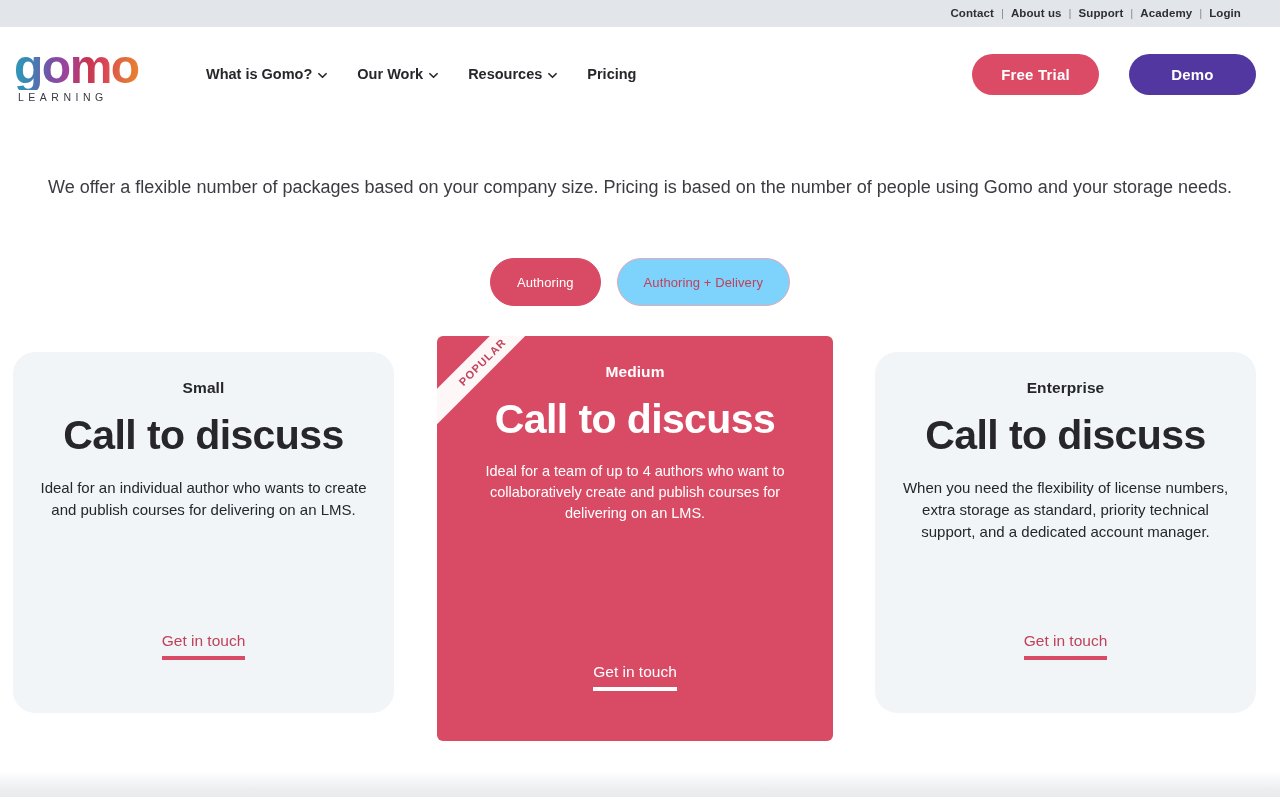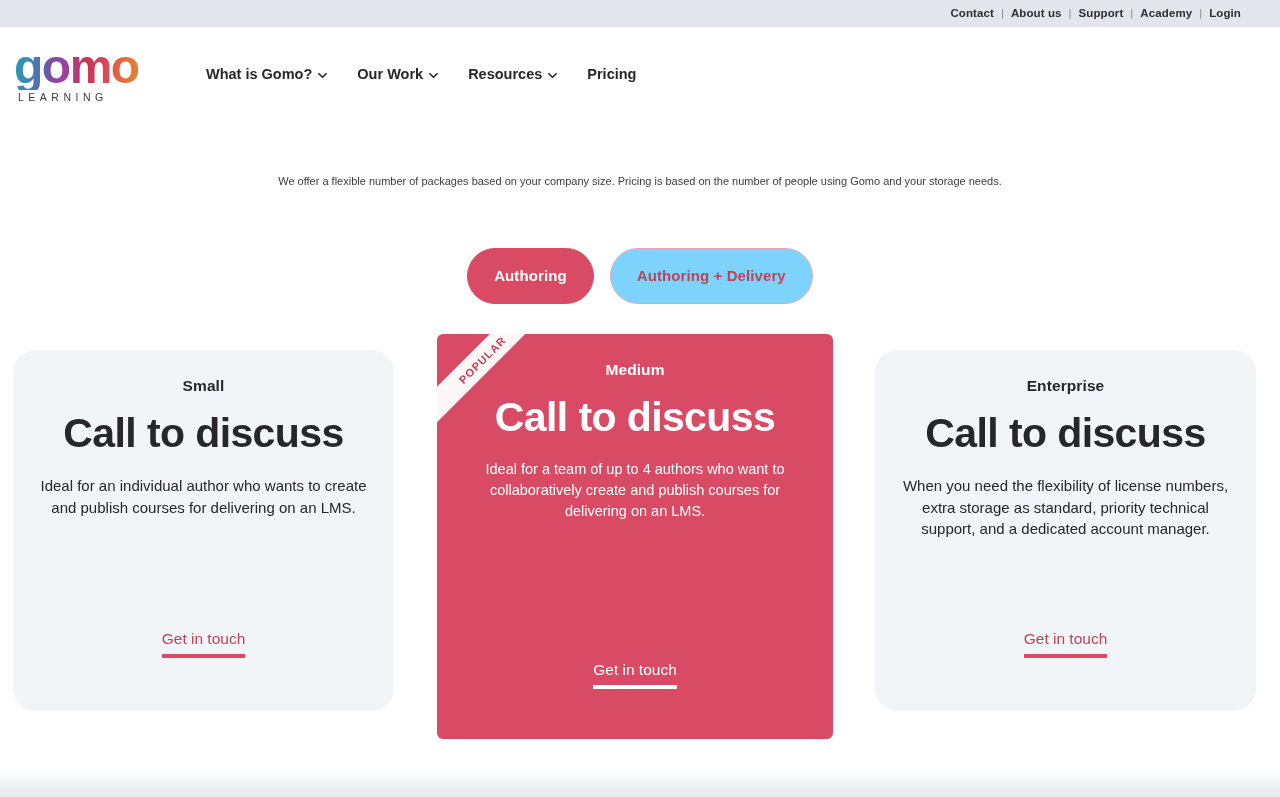--- a/index.html
+++ b/index.html
@@ -150,38 +150,38 @@
   }
   .hero h1 {
     font-size: 62px;
     font-weight: bold;
     letter-spacing: -0.5px;
     color: #26262b;
     line-height: 1.05;
   }
   .hero p {
     margin-top: 29px;
-    font-size: 11px;
+    font-size: 18px;
     color: #3b3b41;
     line-height: 1.45;
   }
 
   
   .toggle-row {
     margin-top: 58px;
     display: flex;
     justify-content: center;
     gap: 16px;
   }
   .toggle {
     border-radius: 999px;
     font-family: inherit;
-    font-size: 15px;
-    font-weight: bold;
-    height: 56px;
+    font-size: 13px;
+    font-weight: normal;
+    height: 48px;
     cursor: pointer;
     padding: 0 26px;
     letter-spacing: 0.1px;
   }
   .toggle.active {
     background: #d94b64;
     border: 1px solid #d94b64;
     color: #ffffff;
   }
   .toggle.inactive {
@@ -352,20 +352,24 @@
         <svg width="9" height="9" viewBox="0 0 10 10">
             <path d="M1 3 L5 7 L9 3" stroke="#26262b" stroke-width="1.8" fill="none" stroke-linecap="round" stroke-linejoin="round"></path>
           </svg>
       </span>
     </div>
     <div class="nav-item">
       <span>Pricing</span>
     </div>
   </nav>
 
+  <div class="header-cta">
+    <button class="btn-pill btn-trial">Free Trial</button>
+    <button class="btn-pill btn-demo">Demo</button>
+  </div>
 </div>
 
 <div class="hero">
   <p>We offer a flexible number of packages based on your company size. Pricing is based on the number of people using Gomo and your storage needs.</p>
 </div>
 
 <div class="toggle-row">
   <button class="toggle active">Authoring</button>
   <button class="toggle inactive">Authoring + Delivery</button>
 </div>

